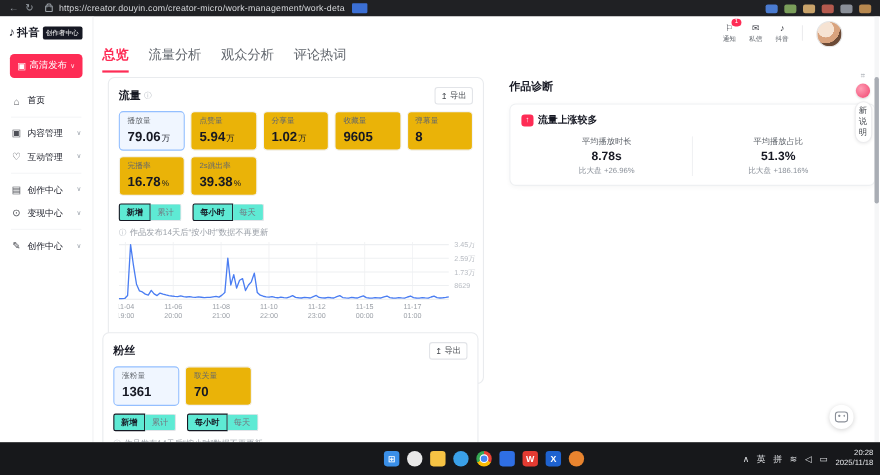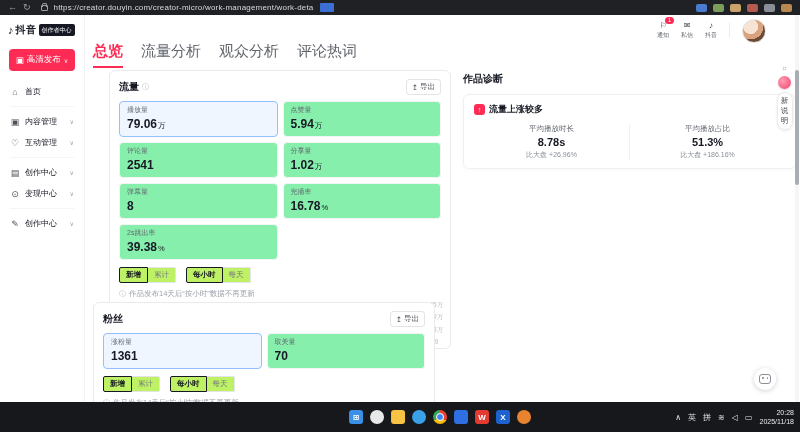--- a/index.html
+++ b/index.html
@@ -38,41 +38,41 @@
   .hdr-item .g{font-size:8px;color:#3b3d45;line-height:9px;}
   .hdr-item .l{font-size:6px;color:#61666d;}
   .hdr-badge{position:absolute;top:-4px;right:-5px;background:#fe2c55;color:#fff;font-size:5.5px;
              min-width:7px;height:7px;border-radius:4px;text-align:center;line-height:7px;padding:0 1px;}
   .hdr-sep{width:1px;height:14px;background:#ececee;margin-top:2px;}
   .avatar{width:22px;height:22px;border-radius:50%;margin-top:-2px;cursor:pointer;
           background:radial-gradient(circle at 35% 30%,#f6e3d3 0 35%,#d9a37e 36% 60%,#6b4a36 61% 100%);
           border:1px solid #e5e5e5;}
   
   .tabs{position:absolute;top:27px;left:8px;display:flex;gap:18px;}
-  .tab{font-size:15px;color:#61666d;padding-bottom:5px;cursor:pointer;}
+  .tab{font-size:12px;color:#61666d;padding-bottom:5px;cursor:pointer;}
   .tab.active{color:#fe2c55;font-weight:bold;border-bottom:2px solid #fe2c55;}
   
   .card{position:absolute;border:1px solid #e9ebee;border-radius:6px;background:#fff;box-sizing:border-box;padding:8px 9px;}
-  #traffic-card{top:55px;left:24px;width:342px;height:279px;}
+  #traffic-card{top:55px;left:13px;width:342px;height:279px;}
   #fans-card{top:287px;left:8px;width:342px;height:140px;}
   #diag-card{top:55px;left:358px;width:333px;height:128px;border:none;padding:0;margin-left:20px;}
   .card-hd{display:flex;align-items:center;}
   .card-title{font-size:10px;font-weight:bold;}
   .info-i{font-size:7px;color:#b7bcc3;margin-left:3px;}
   .export-btn{margin-left:auto;border:1px solid #e2e4e8;border-radius:3px;height:14px;display:flex;
               align-items:center;gap:2px;padding:0 5px;font-size:7.5px;color:#45494f;cursor:pointer;background:#fff;}
-  .stat-grid{display:grid;grid-template-columns:repeat(2,1fr);gap:5px;margin-top:6px;}
-  .stat-card{background:#86efac;border:1px solid #f3f4f6;border-radius:4px;padding:3px 7px;height:28px;box-sizing:content-box;cursor:pointer;}
+  .stat-grid{display:grid;grid-template-columns:repeat(5,1fr);gap:5px;margin-top:6px;}
+  .stat-card{background:#eab308;border:1px solid #f3f4f6;border-radius:4px;padding:3px 7px;height:28px;box-sizing:content-box;cursor:pointer;}
   .stat-card.sel{background:#f0f6ff;border:1px solid #94bfff;}
   .stat-label{font-size:7px;color:#61666d;}
   .stat-value{font-size:12px;font-weight:bold;margin-top:2px;}
   .stat-unit{font-size:7.5px;font-weight:normal;margin-left:1px;}
   .toggle-row{display:flex;gap:10px;margin-top:7px;}
   .tgl-group{display:flex;}
-  .tgl{border:1px solid #e2e4e8;font-size:7.5px;color:#737880;padding:2px 6px;cursor:pointer;background:#bef264;font-family:Liberation Serif, serif;}
+  .tgl{border:1px solid #e2e4e8;font-size:7.5px;color:#737880;padding:2px 6px;cursor:pointer;background:#5eead4;font-family:Liberation Serif, serif;}
   .tgl:first-child{border-radius:2px 0 0 2px;}
   .tgl:last-child{border-radius:0 2px 2px 0;border-left:none;}
   .tgl.sel{color:#161823;font-weight:bold;border:1px solid #161823;}
   .note{display:flex;align-items:center;gap:3px;margin-top:6px;font-size:7.5px;color:#9ba0a8;}
   .chart-wrap{margin-top:3px;}
   
   .diag-title{font-size:10px;font-weight:bold;margin:2px 0 8px 0;}
   .diag-box{border:1px solid #eef0f2;border-radius:6px;padding:8px 10px;box-shadow:0 1px 4px rgba(0,0,0,.03);}
   .diag-tag{display:flex;align-items:center;gap:4px;font-size:9px;font-weight:bold;}
   .diag-dot{width:11px;height:11px;border-radius:3px;background:#fe2c55;color:#fff;font-size:7px;
@@ -214,26 +214,26 @@
       <div class="stat-grid" id="traffic-stats">
           <div class="stat-card sel">
             <div class="stat-label">播放量</div>
             <div class="stat-value">79.06<span class="stat-unit">万</span></div>
           </div>
           <div class="stat-card">
             <div class="stat-label">点赞量</div>
             <div class="stat-value">5.94<span class="stat-unit">万</span></div>
           </div>
           <div class="stat-card">
-            <div class="stat-label">评论量</div>
-            <div class="stat-value">2541</div>
-          </div>
-          <div class="stat-card">
             <div class="stat-label">分享量</div>
             <div class="stat-value">1.02<span class="stat-unit">万</span></div>
+          </div>
+          <div class="stat-card">
+            <div class="stat-label">收藏量</div>
+            <div class="stat-value">9605</div>
           </div>
           <div class="stat-card">
             <div class="stat-label">弹幕量</div>
             <div class="stat-value">8</div>
           </div>
           <div class="stat-card">
             <div class="stat-label">完播率</div>
             <div class="stat-value">16.78<span class="stat-unit">%</span></div>
           </div>
           <div class="stat-card">

